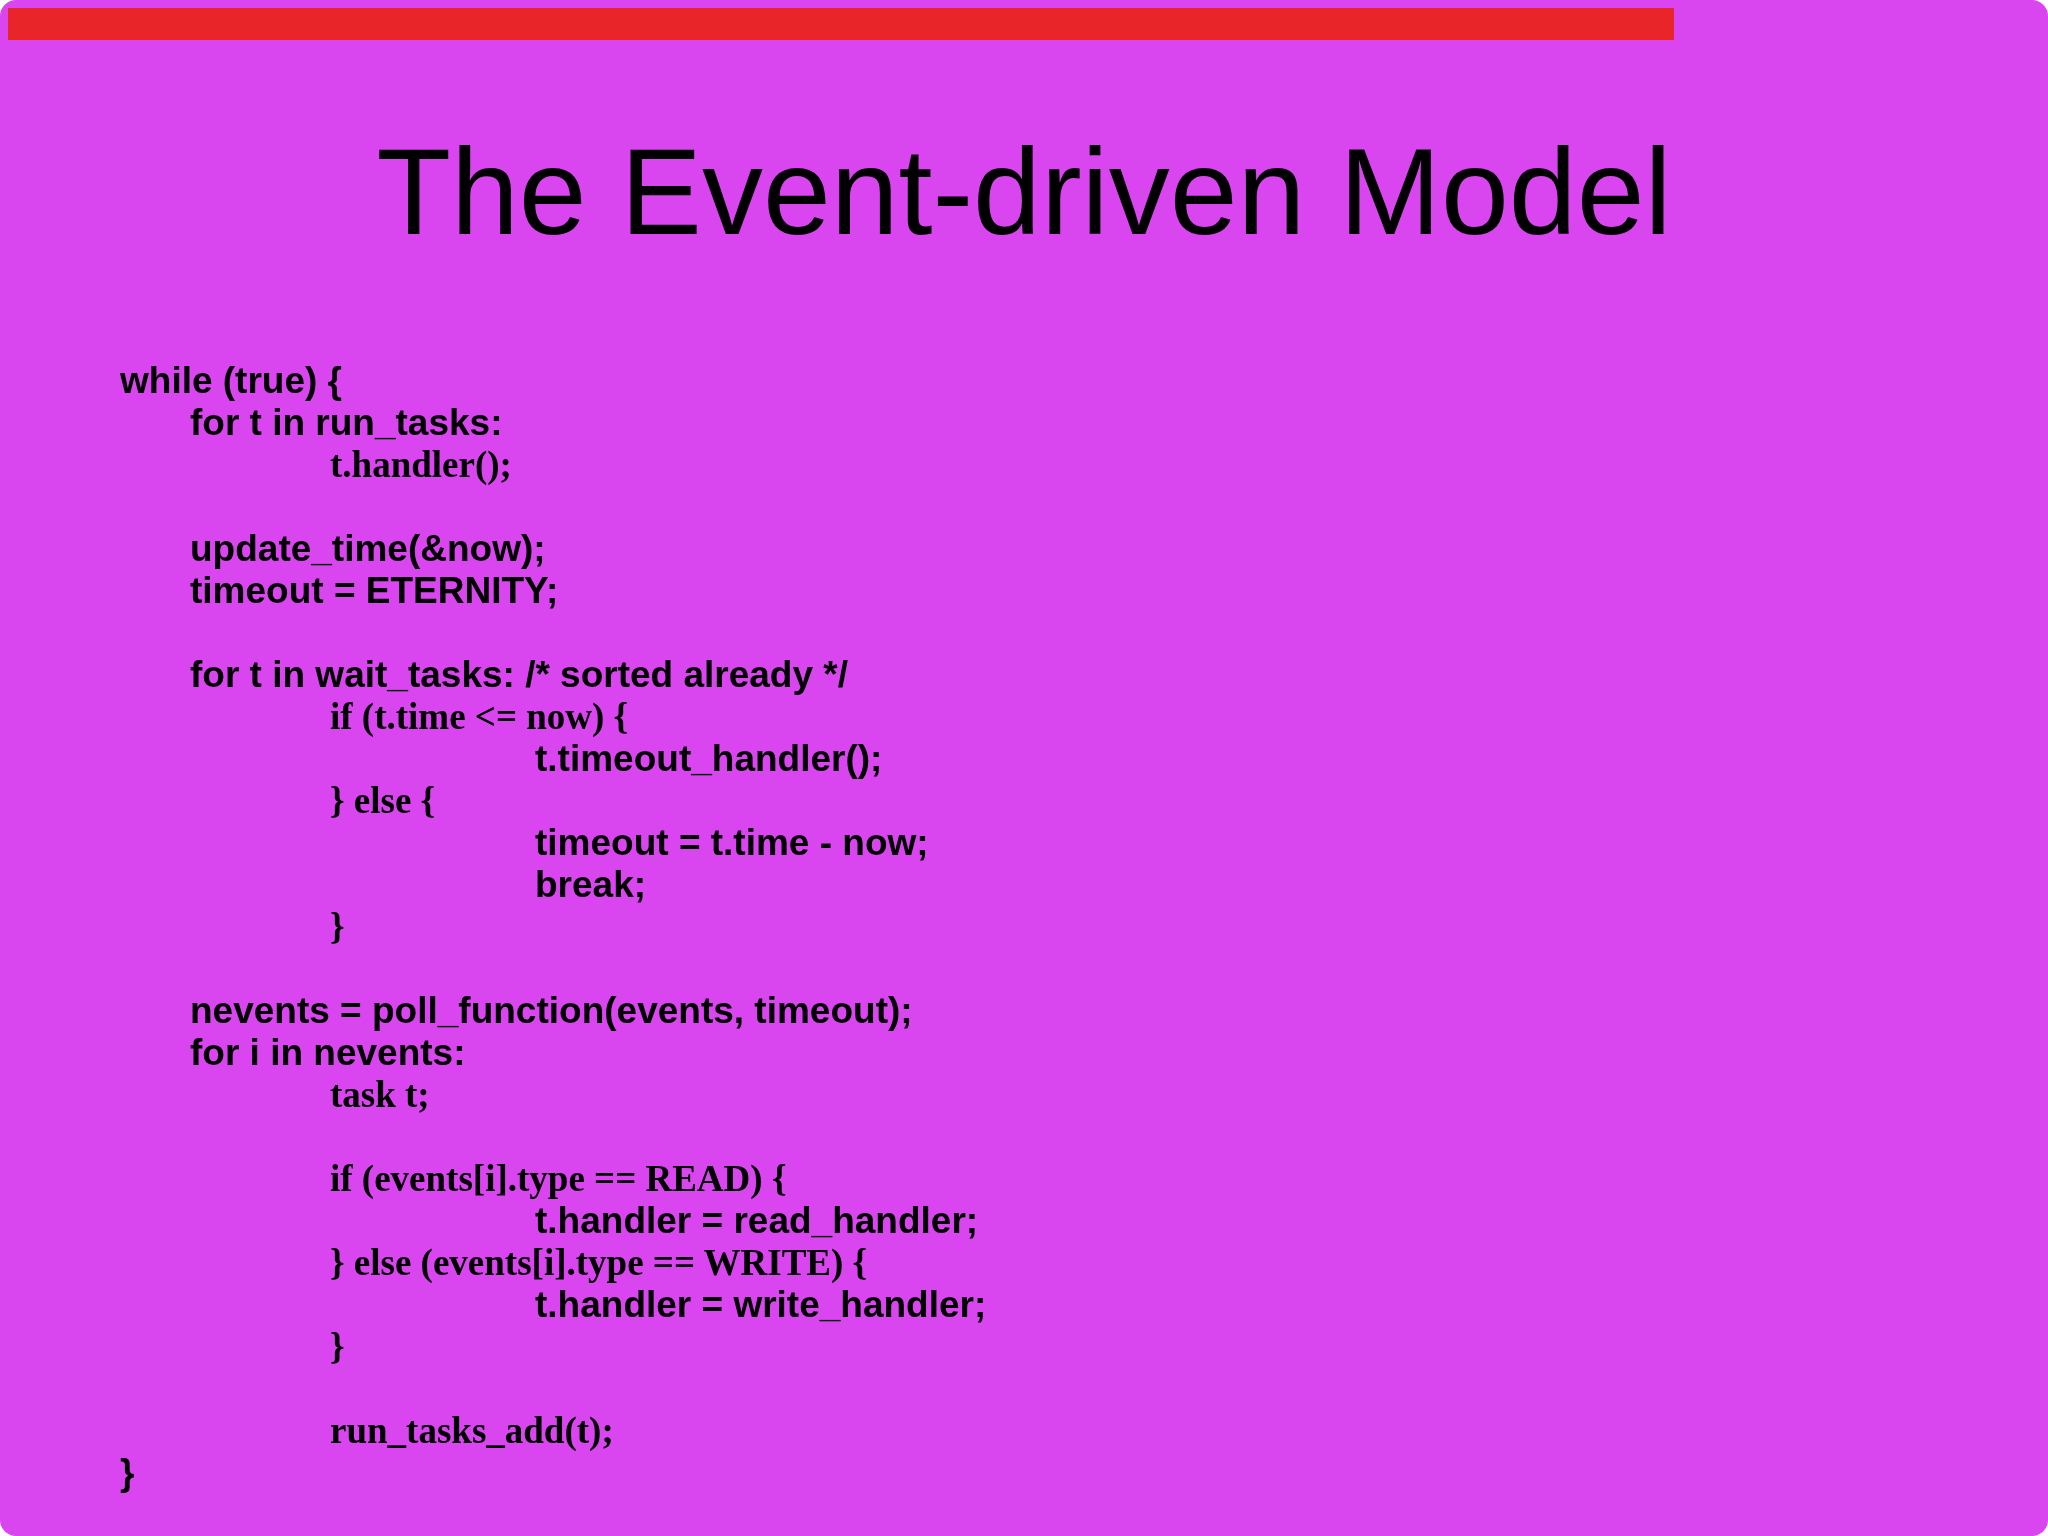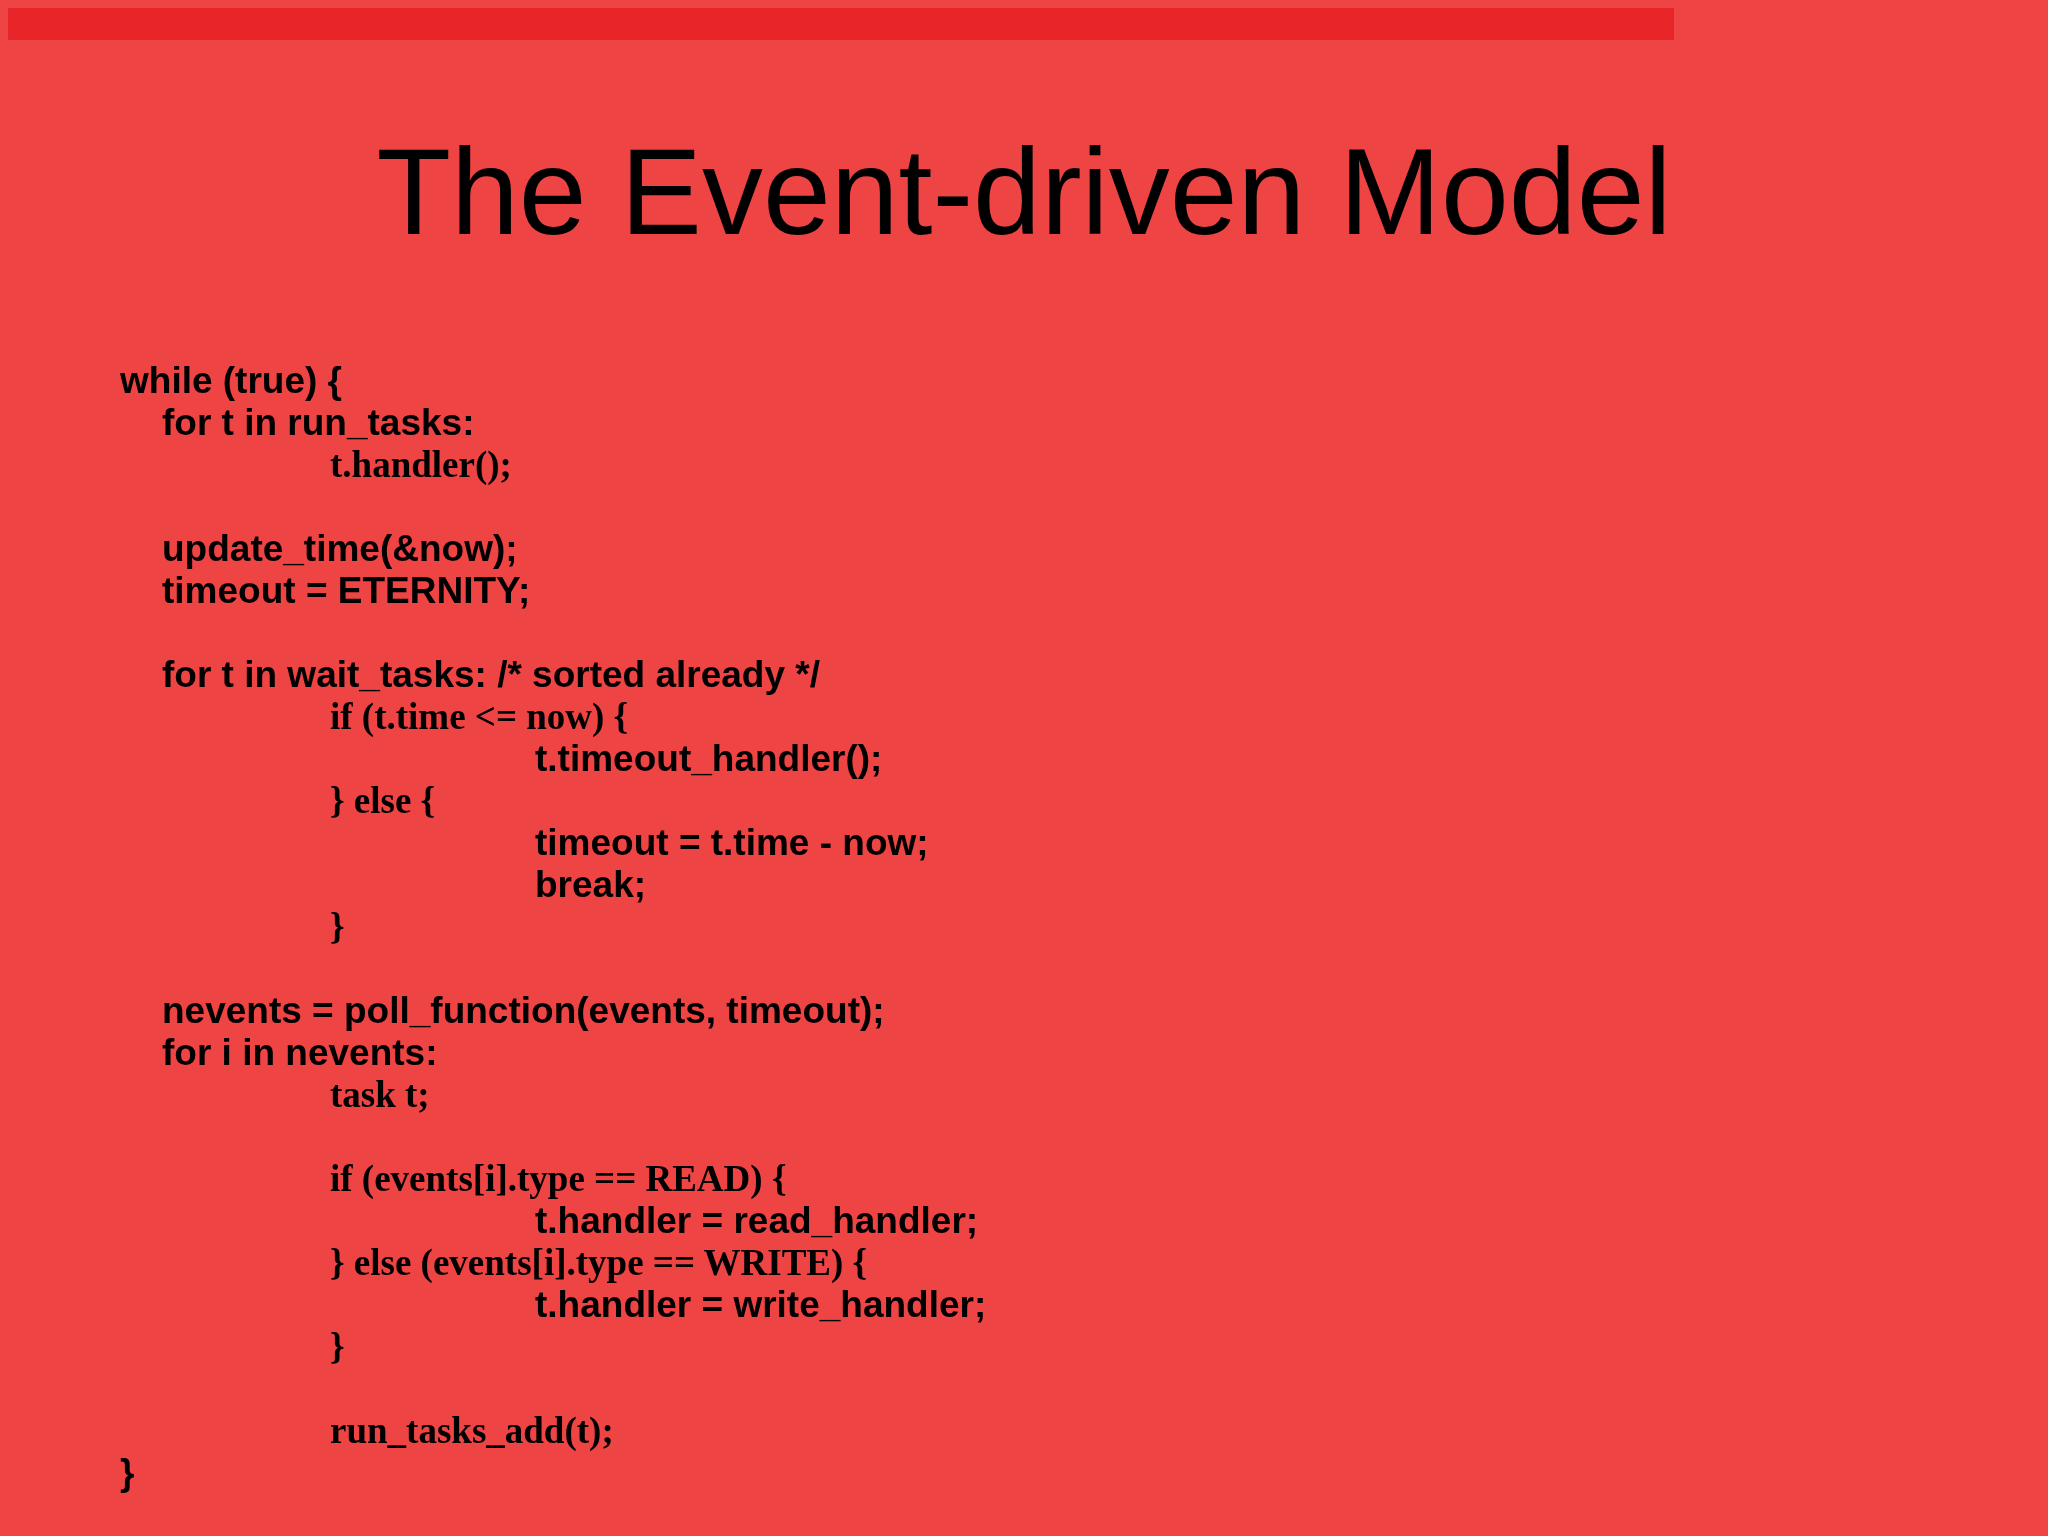--- a/index.html
+++ b/index.html
@@ -41,24 +41,24 @@
     top: 360px;
     font-size: 37px;
     font-weight: 700;
     line-height: 42px;
     white-space: pre;
   }
   .code-line {
     height: 42px;
   }
   .ind-0 { margin-left: 0; }
-  .ind-1 { margin-left: 42px; }
+  .ind-1 { margin-left: 70px; }
   .ind-2 { margin-left: 210px; font-family: Liberation Serif, serif; }
   .ind-3 { margin-left: 415px; }
 </style>
 </head>
 <body>
 
-<div class="slide" style="background: #ef4444; color: rgb(0, 0, 0);">
+<div class="slide" style="background: #d946ef; color: rgb(0, 0, 0); border-radius: 16px;">
   <div class="top-bar" style="background: rgb(232, 38, 42);"></div>
   <h1 class="title">The Event-driven Model</h1>
   <div class="code" id="code-block"><div class="code-line ind-0">while (true) {</div><div class="code-line ind-1">for t in run_tasks:</div><div class="code-line ind-2">t.handler();</div><div class="code-line ind-0">&nbsp;</div><div class="code-line ind-1">update_time(&amp;now);</div><div class="code-line ind-1">timeout = ETERNITY;</div><div class="code-line ind-0">&nbsp;</div><div class="code-line ind-1">for t in wait_tasks: /* sorted already */</div><div class="code-line ind-2">if (t.time &lt;= now) {</div><div class="code-line ind-3">t.timeout_handler();</div><div class="code-line ind-2">} else {</div><div class="code-line ind-3">timeout = t.time - now;</div><div class="code-line ind-3">break;</div><div class="code-line ind-2">}</div><div class="code-line ind-0">&nbsp;</div><div class="code-line ind-1">nevents = poll_function(events, timeout);</div><div class="code-line ind-1">for i in nevents:</div><div class="code-line ind-2">task t;</div><div class="code-line ind-0">&nbsp;</div><div class="code-line ind-2">if (events[i].type == READ) {</div><div class="code-line ind-3">t.handler = read_handler;</div><div class="code-line ind-2">} else (events[i].type == WRITE) {</div><div class="code-line ind-3">t.handler = write_handler;</div><div class="code-line ind-2">}</div><div class="code-line ind-0">&nbsp;</div><div class="code-line ind-2">run_tasks_add(t);</div><div class="code-line ind-0">}</div></div>
 </div>
 
 </body></html>

